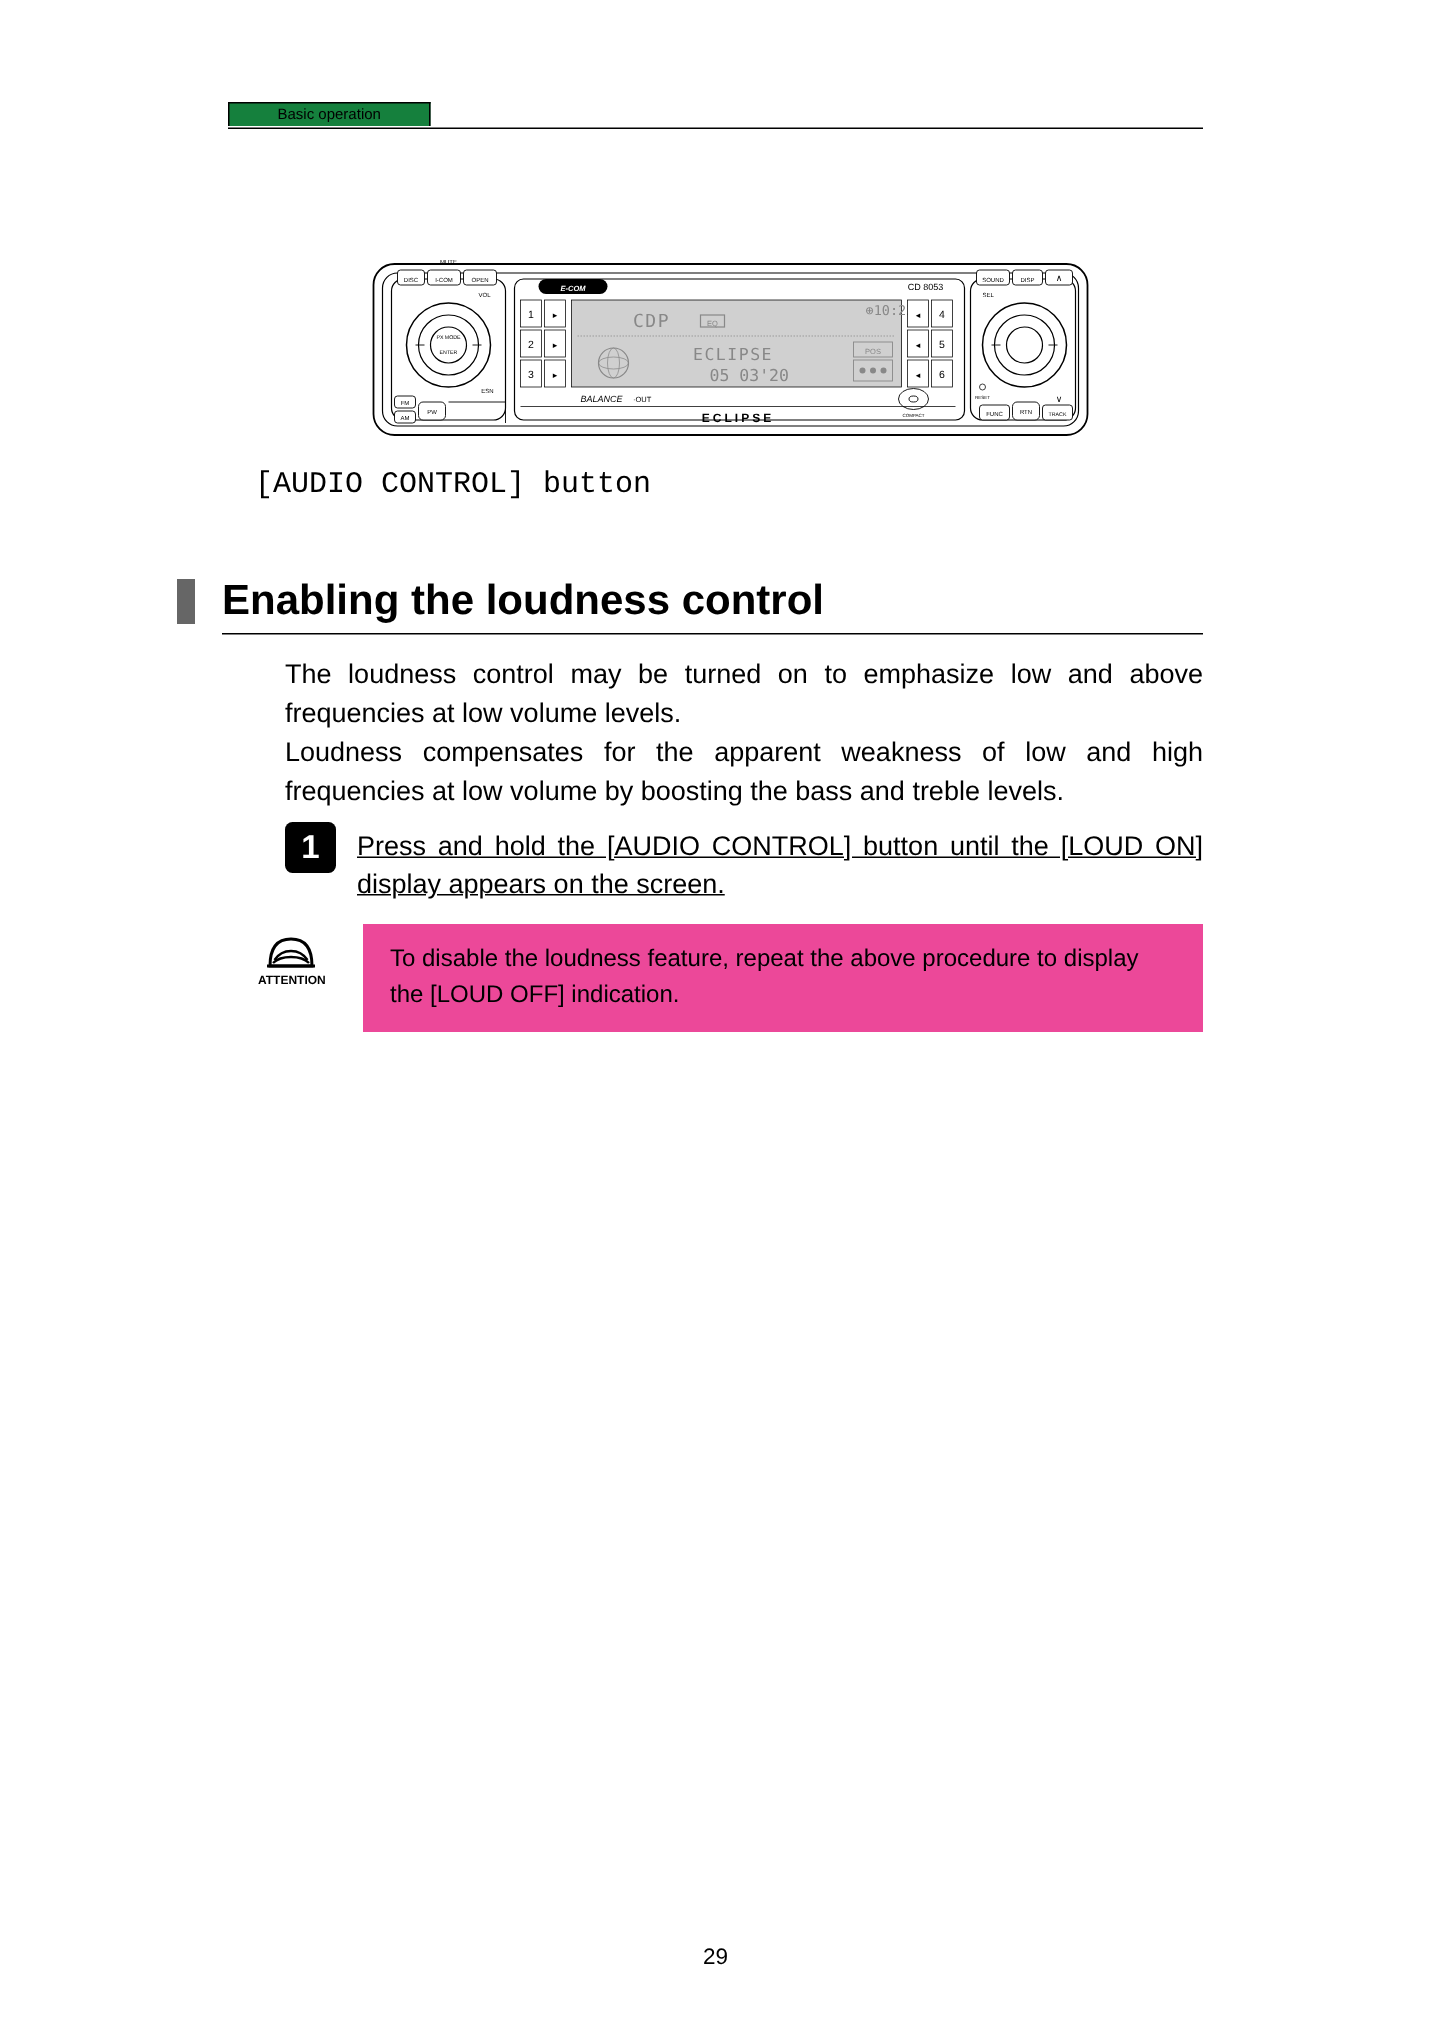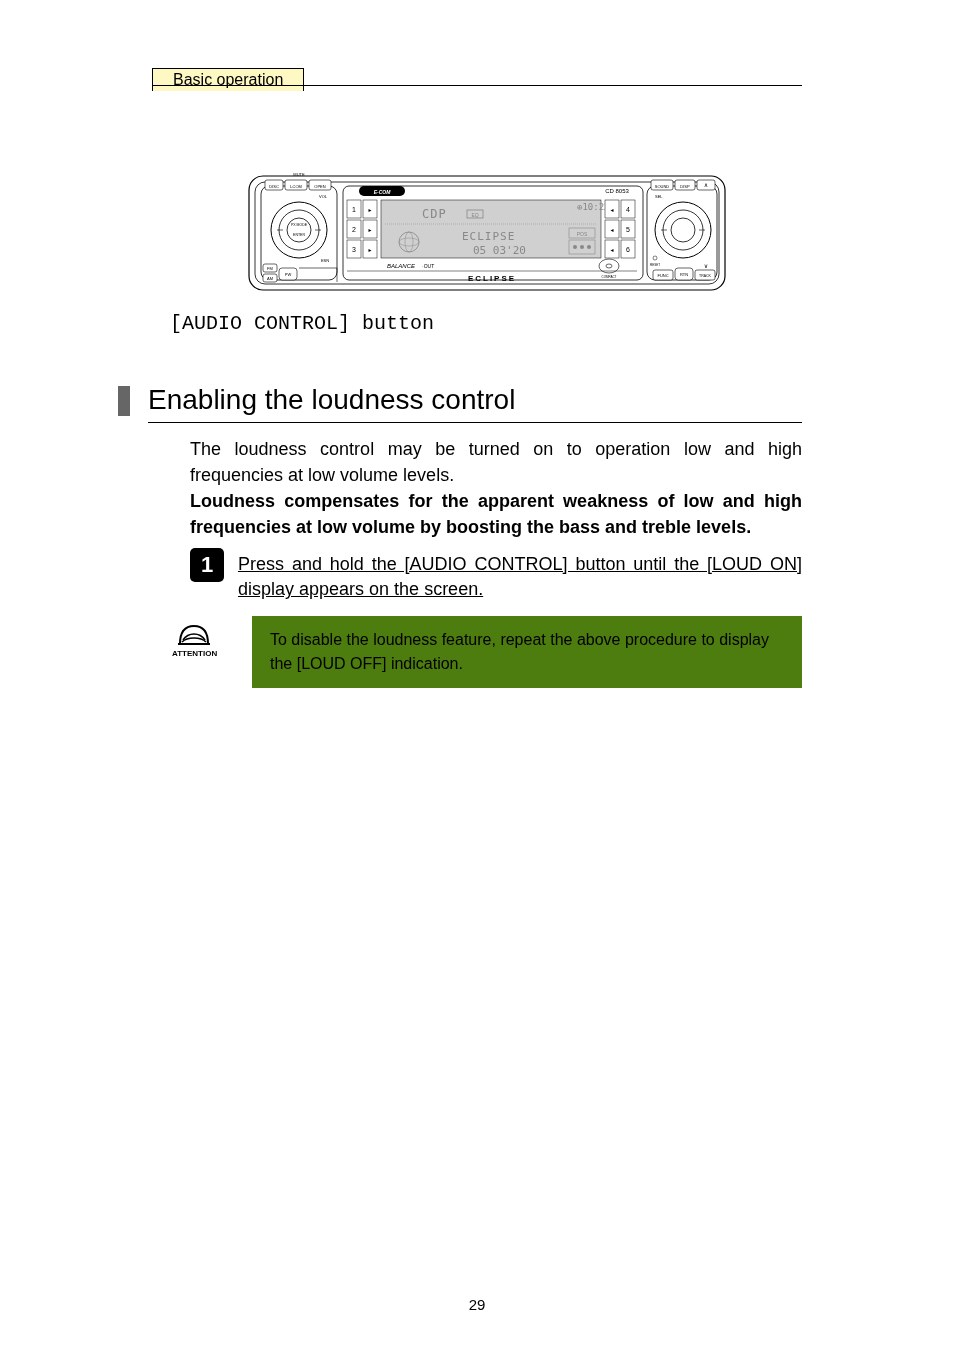--- a/index.html
+++ b/index.html
@@ -21,23 +21,23 @@
       right: 152px;
       height: 1px;
       background: #000;
     }
     .header-tab {
       position: absolute;
       top: 68px;
       left: 152px;
       border: 1px solid #000;
       border-bottom: none;
-      padding: 2px 20px;
-      font-size: 16px;
-      background: #fef9c3;
+      padding: 2px 32px;
+      font-size: 10px;
+      background: #15803d;
     }
     .diagram-area {
       position: absolute;
       top: 168px;
       left: 247px;
       width: 480px;
       height: 130px;
     }
     .diagram-caption {
       position: absolute;
@@ -52,21 +52,21 @@
       left: 118px;
       width: 12px;
       height: 30px;
       background: #666;
     }
     .section-title {
       position: absolute;
       top: 384px;
       left: 148px;
       font-size: 28px;
-      font-weight: normal;
+      font-weight: bold;
     }
     .title-underline {
       position: absolute;
       top: 422px;
       left: 148px;
       right: 152px;
       height: 1px;
       background: #000;
     }
     .para1 {
@@ -79,21 +79,20 @@
       text-align: justify;
     }
     .para2 {
       position: absolute;
       top: 488px;
       left: 190px;
       right: 152px;
       font-size: 18px;
       line-height: 1.45;
       text-align: justify;
-      font-weight: bold;
     }
     .step-box {
       position: absolute;
       top: 548px;
       left: 190px;
       width: 34px;
       height: 34px;
       background: #000;
       color: #fff;
       font-size: 22px;
@@ -125,23 +124,23 @@
     }
     .attention-label {
       font-size: 8px;
       font-weight: bold;
       letter-spacing: 0px;
       margin-top: 1px;
     }
     .attention-box {
       position: absolute;
       top: 616px;
-      left: 252px;
-      right: 152px;
-      background: #4d7c0f;
+      left: 242px;
+      right: 152px;
+      background: #ec4899;
       padding: 12px 18px;
       font-size: 16px;
       line-height: 1.5;
     }
     .page-num {
       position: absolute;
       bottom: 42px;
       left: 0;
       right: 0;
       text-align: center;
@@ -282,21 +281,21 @@
     <text x="459" y="100" font-size="6" text-anchor="middle">∨</text>
   </svg>
 </div>
 
 <div class="diagram-caption">[AUDIO CONTROL] button</div>
 
 <div class="section-title-bar"></div>
 <div class="section-title">Enabling the loudness control</div>
 <div class="title-underline"></div>
 
-<div class="para1">The loudness control may be turned on to operation low and high frequencies at low volume levels.</div>
+<div class="para1">The loudness control may be turned on to emphasize low and above frequencies at low volume levels.</div>
 <div class="para2">Loudness compensates for the apparent weakness of low and high frequencies at low volume by boosting the bass and treble levels.</div>
 
 <div class="step-box">1</div>
 <div class="step-text">Press and hold the [AUDIO CONTROL] button until the [LOUD ON] display appears on the screen.</div>
 
 <div class="attention-icon">
   <svg width="36" height="30" viewBox="0 0 36 30">
     <path d="M4 26 Q4 8 18 8 Q32 8 32 26 Z" fill="none" stroke="#000" stroke-width="2"></path>
     <path d="M6 24 Q10 20 18 20 Q26 20 30 24" fill="none" stroke="#000" stroke-width="1.6"></path>
     <path d="M7 22 Q11 16 18 16 Q25 16 29 22" fill="none" stroke="#000" stroke-width="1.6"></path>

